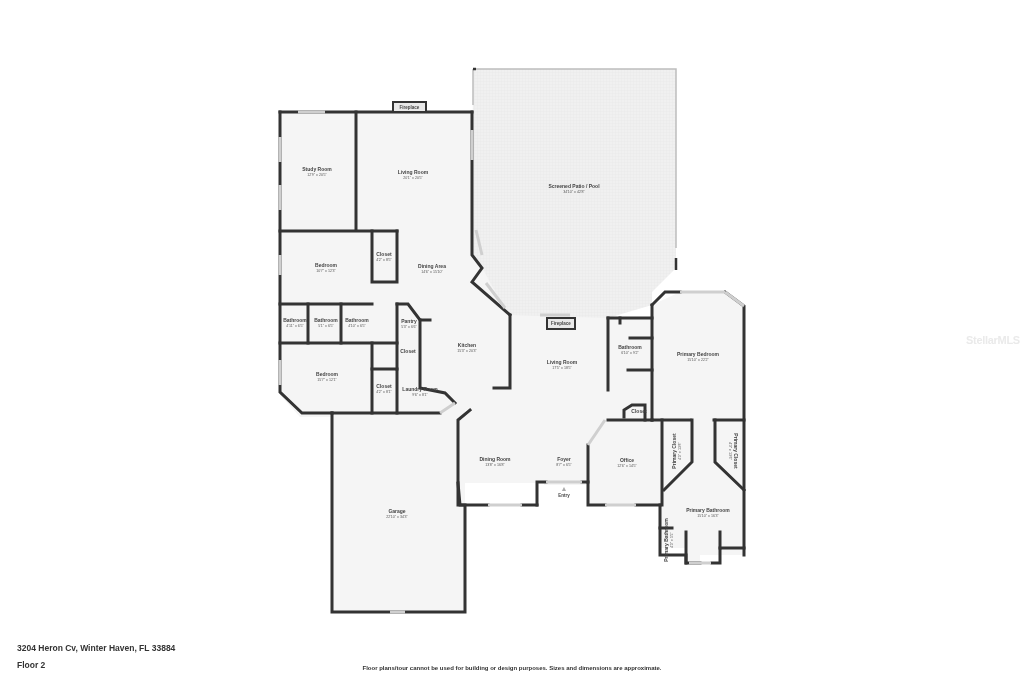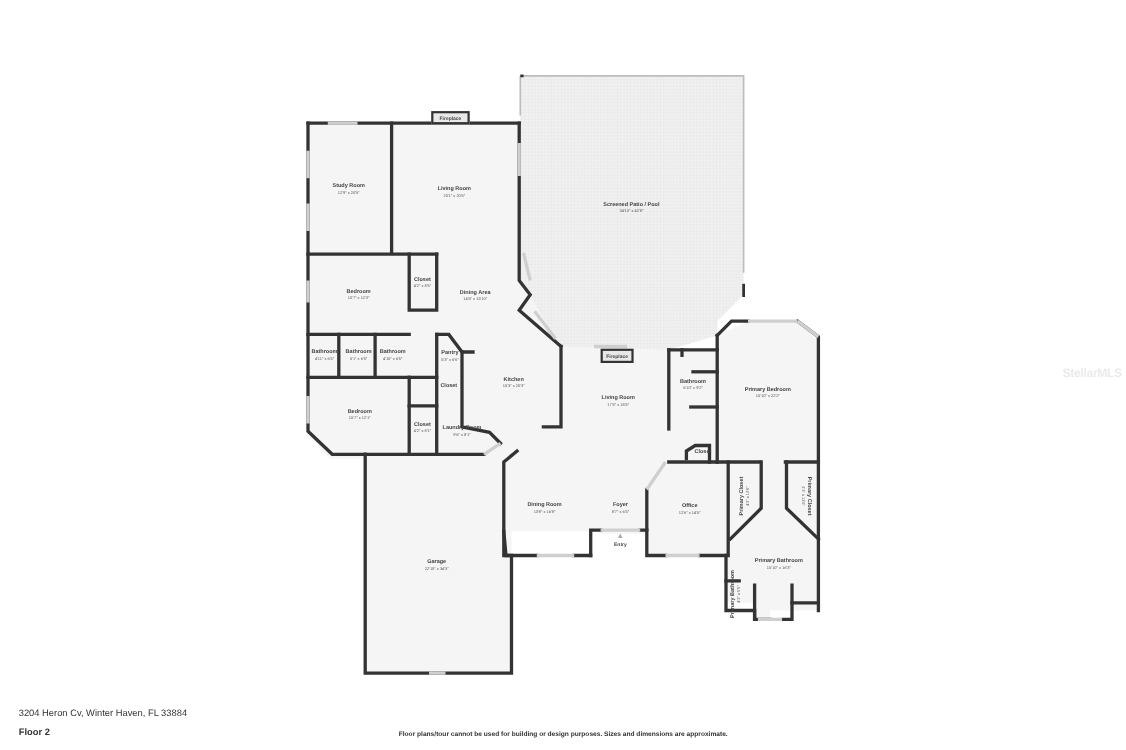--- a/index.html
+++ b/index.html
@@ -21,21 +21,21 @@
       position: absolute; transform: translate(-50%, -50%);
       font-size: 4.5px; font-weight: bold; color: #444; white-space: nowrap;
     }
     .fp {
       position: absolute; background: #e8e8e8; border: 2px solid #333;
       font-size: 4.5px; font-weight: bold; color: #444;
       display: flex; align-items: center; justify-content: center;
     }
     .footer-addr {
       position: absolute; left: 17px; top: 643px;
-      font-size: 8.5px; font-weight: normal; color: #333;
+      font-size: 8.5px; font-weight: bold; color: #333;
     }
     .footer-floor {
       position: absolute; left: 17px; top: 660px;
       font-size: 8.5px; font-weight: bold; color: #333;
     }
     .disclaimer {
       position: absolute; left: 512px; top: 665px; transform: translateX(-50%);
       font-size: 6px; font-weight: bold; color: #333; white-space: nowrap;
     }
     .watermark {

